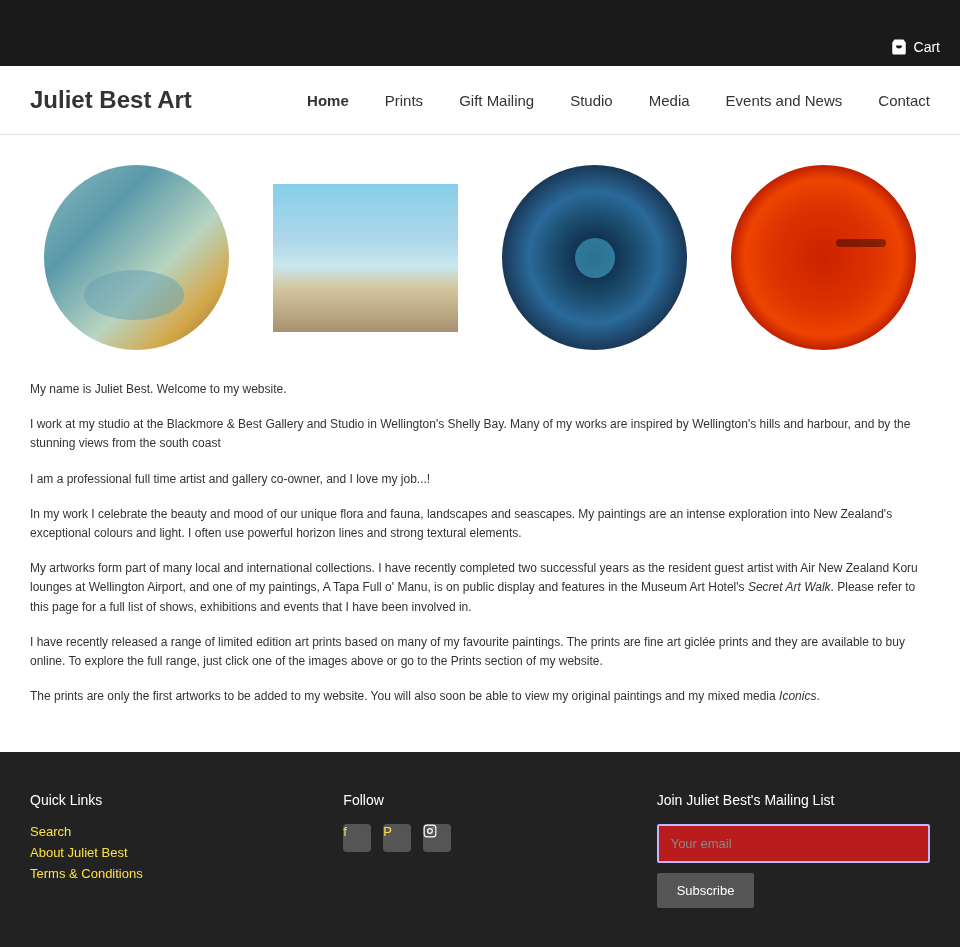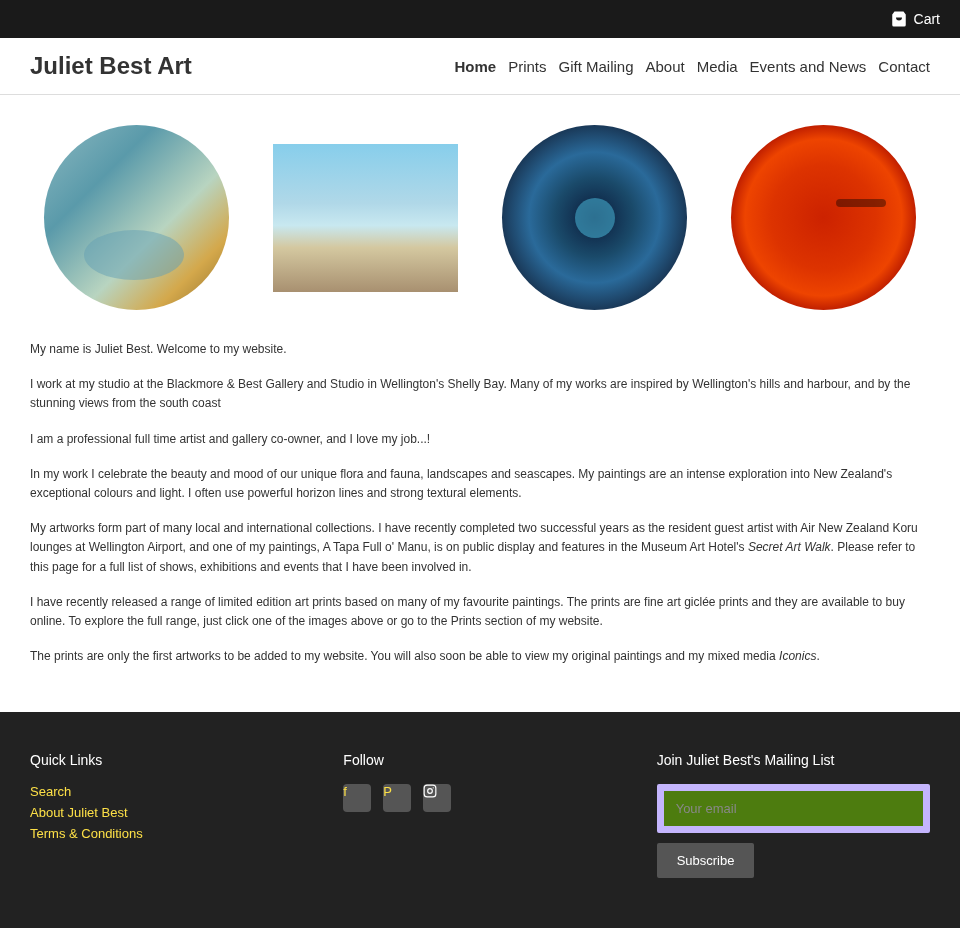--- a/index.html
+++ b/index.html
@@ -13,38 +13,39 @@
       display: flex;
       justify-content: flex-end;
       align-items: center;
     }
     .top-bar .cart-area {
       display: flex;
       align-items: center;
       gap: 6px;
       font-size: 14px;
       cursor: pointer;
+      margin-top: 28px;
     }
     .cart-icon-svg { width: 18px; height: 18px; fill: #fff; }
 
     
     .header {
       display: flex;
       align-items: center;
       justify-content: space-between;
-      padding: 14px 30px;
+      padding: 20px 30px;
       border-bottom: 1px solid #ddd;
     }
     .site-title {
       font-size: 24px;
       font-weight: bold;
       color: #333;
       text-decoration: none;
     }
-    nav { display: flex; align-items: center; gap: 12px; }
+    nav { display: flex; align-items: center; gap: 36px; }
     nav a {
       text-decoration: none;
       color: #333;
       font-size: 15px;
       font-weight: 400;
     }
     nav a.active { font-weight: bold; }
 
     
     .main { padding: 30px 30px; max-width: 960px; margin: 0 auto; }
@@ -172,22 +173,22 @@
       display: flex; align-items: center; justify-content: center;
       color: #fff;
       font-size: 14px;
       cursor: pointer;
       text-decoration: none;
     }
 
     .email-input {
       width: 100%;
       padding: 10px 12px;
-      border: 7px solid #c4b5fd;
-      background: #4d7c0f;
+      border: 2px solid #c4b5fd;
+      background: #b91c1c;
       color: #ccc;
       font-size: 13px;
       margin-bottom: 10px;
       border-radius: 2px;
     }
     .email-input::placeholder { color: #888; }
 
     .subscribe-btn {
       background: #555;
       color: #fff;
@@ -209,21 +210,21 @@
     <span>Cart</span>
   </div>
 </div>
 
 <header class="header">
   <a class="site-title">Juliet Best Art</a>
   <nav>
     <a class="active">Home</a>
     <a>Prints</a>
     <a>Gift Mailing</a>
-    <a>About</a>
+    <a>Studio</a>
     <a>Media</a>
     <a>Events and News</a>
     <a>Contact</a>
   </nav>
 </header>
 
 <div class="main">
 
   <div class="gallery">
     <div class="gallery-item">

